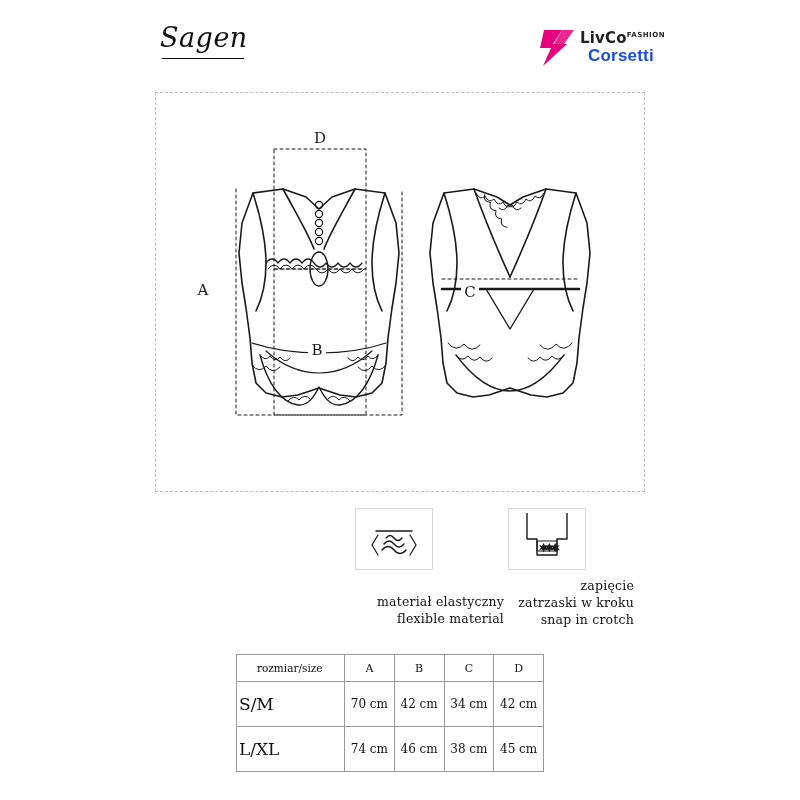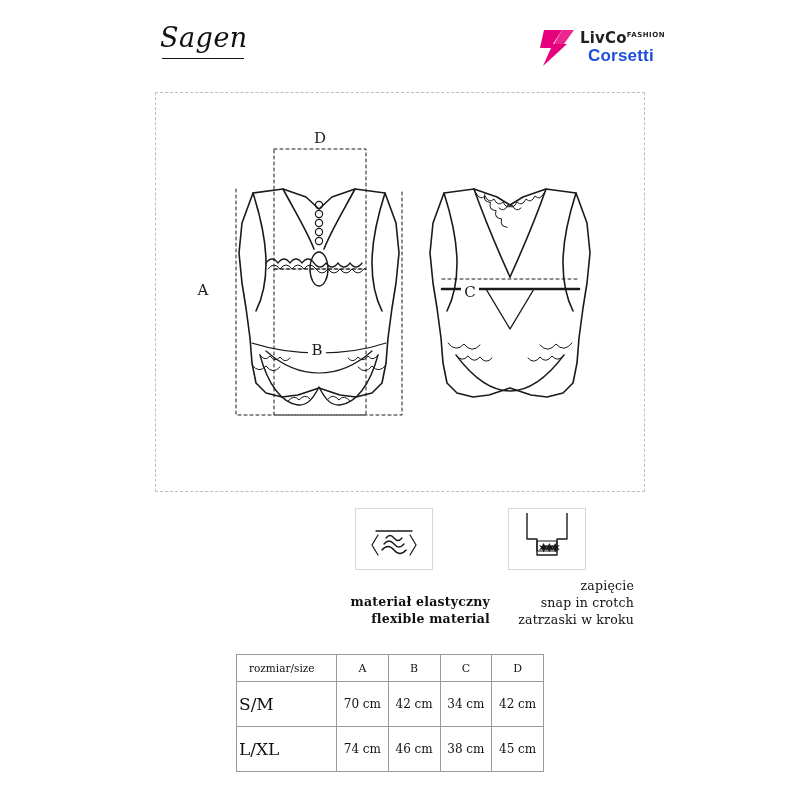--- a/index.html
+++ b/index.html
@@ -125,24 +125,24 @@
   .icon-caption {
     position: absolute;
     text-align: right;
     font-family: "DejaVu Serif", serif;
     font-size: 12.5px;
     line-height: 1.35;
     color: #111;
     letter-spacing: 0.2px;
   }
   .cap-elastic {
-    left: 300px;
+    left: 314px;
     top: 594px;
     width: 190px;
-    font-weight: bold;
+    font-weight: normal;
   }
   .cap-snap {
     left: 462px;
     top: 578px;
     width: 172px;
   }
 
   
   .size-table {
     position: absolute;
@@ -157,21 +157,21 @@
     text-align: center;
     font-weight: normal;
     color: #111;
   }
   .size-table thead td {
     height: 24px;
     font-size: 11px;
   }
   .size-table thead td.hdr-label {
     font-size: 10.5px;
-    padding-left: 12px;
+    padding-left: 20px;
     text-align: left;
     width: 86px;
   }
   .size-table tbody td {
     height: 42px;
     font-size: 12px;
   }
   .size-table tbody td.row-label {
     text-align: left;
     padding-left: 2px;
@@ -332,22 +332,22 @@
     </svg>
   </div>
 
   <div class="icon-caption cap-elastic">
     <div>materiał elastyczny</div>
     <div>flexible material</div>
   </div>
 
   <div class="icon-caption cap-snap">
     <div>zapięcie</div>
+    <div>zatrzaski w kroku</div>
     <div>snap in crotch</div>
-    <div>zatrzaski w kroku</div>
   </div>
 
   <table class="size-table">
     <thead>
       <tr>
         <td class="hdr-label">rozmiar/size</td>
         <td>A</td>
         <td>B</td>
         <td>C</td>
         <td>D</td>

